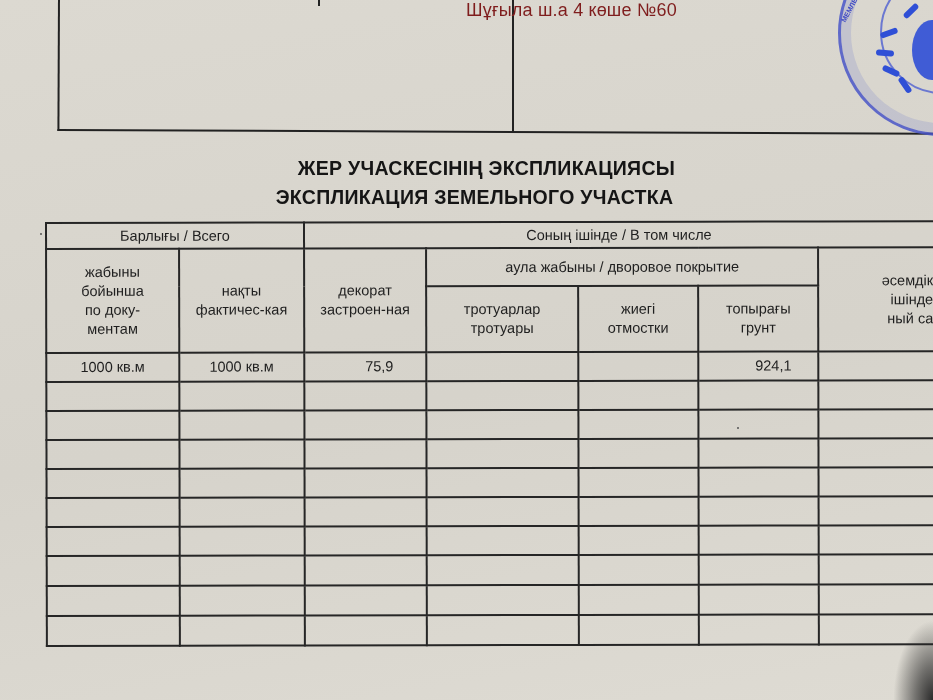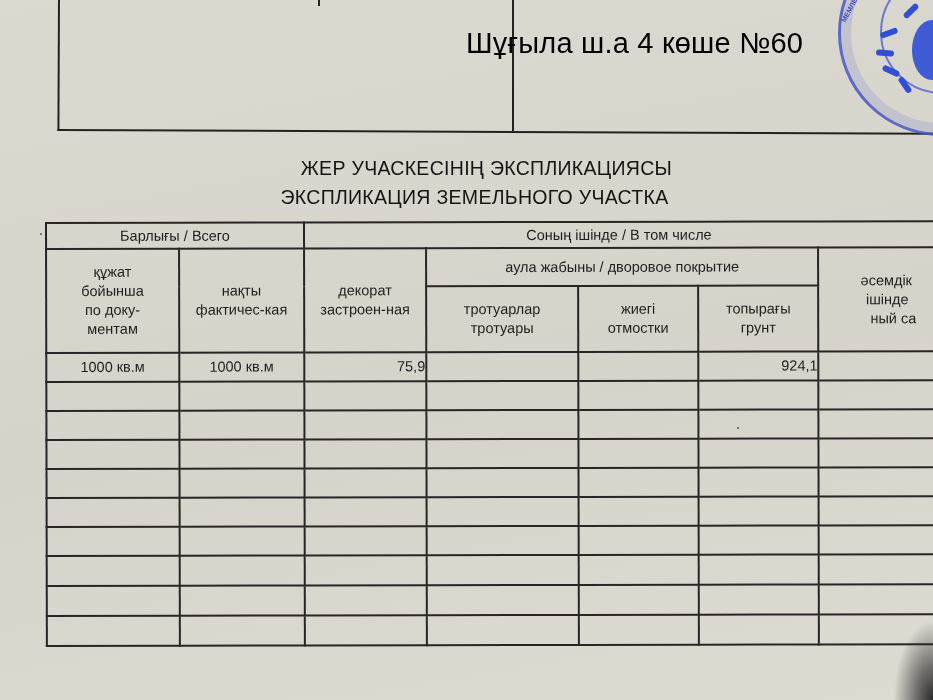--- a/index.html
+++ b/index.html
@@ -10,37 +10,37 @@
     font-family: "Liberation Sans", sans-serif;
     color:#1c1c1c;
   }
   .abs { position:absolute; }
   .top-box {
     left:58px; top:-4px; width:900px; height:133px;
     border-left:2px solid #222; border-bottom:2px solid #222;
     transform: rotate(0.25deg); transform-origin: left top;
   }
   .top-divider { left:512px; top:0; width:2px; height:132px; background:#222; }
-  .address { left:466px; top:27px; font-size:29px; letter-spacing:0.2px; color:#000000; }
+  .address { left:466px; top:0; font-size:18px; letter-spacing:0.2px; color:#7f1d1d; }
   .seal {
     left:838px; top:-70px; width:200px; height:200px; border-radius:50%;
     border:3px solid #4a56c8; opacity:0.85;
     box-shadow: inset 0 0 0 10px rgba(74,86,200,0.18);
   }
   .seal-inner {
     left:880px; top:-30px; width:120px; height:120px; border-radius:50%;
     border:2px solid rgba(60,80,210,0.7);
   }
   .seal-text {
     left:840px; top:20px; width:60px; font-size:7px; line-height:8px; color:#3d48c4;
     transform: rotate(-62deg); transform-origin:left top; white-space:nowrap; font-weight:bold;
   }
   .seal-ray { background:#2f4fd6; width:18px; height:6px; border-radius:3px; }
   .title {
-    left:0; width:833px; text-align:center; font-weight:normal; font-size:19.5px;
+    left:0; width:833px; text-align:center; font-weight:bold; font-size:19.5px;
     letter-spacing:0.3px; color:#151515;
   }
   table.grid {
     position:absolute; left:45px; top:222px; border-collapse:collapse;
     table-layout:fixed; transform: rotate(-0.12deg); transform-origin:left top;
   }
   table.grid td {
     border:2px solid #262626; text-align:center; vertical-align:middle;
     font-size:14.5px; line-height:19px; padding:0; overflow:hidden; white-space:nowrap;
     color:#1f1f1f;
@@ -84,35 +84,35 @@
     <col style="width:126px">
     <col style="width:120px">
   </colgroup>
   <tbody>
       <tr style="height:26px">
     <td colspan="2">Барлығы / Всего</td>
     <td colspan="5" style="border-right:none;">Соның ішінде / В том числе</td>
   </tr>
   <tr style="height:38px">
     <td rowspan="2" class="hdr-wrap">
-      <div>құжат</div>
+      <div>жабыны</div>
       <div>бойынша</div>
       <div>по доку-</div>
       <div>ментам</div>
     </td>
     <td rowspan="2" class="hdr-wrap">
       <div>нақты</div>
       <div>фактичес-кая</div>
     </td>
     <td rowspan="2" class="hdr-wrap">
       <div>декорат</div>
       <div>застроен-ная</div>
     </td>
     <td colspan="3">аула жабыны / дворовое покрытие</td>
-    <td rowspan="2" class="hdr-wrap" style="border-right:none;text-align:center;padding-left:20px;">
+    <td rowspan="2" class="hdr-wrap" style="border-right:none;text-align:right;padding-left:20px;">
       <div>әсемдік</div>
       <div style="padding-left:2px">ішінде</div>
       <div style="padding-left:14px">ный са</div>
     </td>
   </tr>
   <tr style="height:66px">
     <td class="hdr-wrap">
       <div>тротуарлар</div>
       <div>тротуары</div>
     </td>
@@ -122,24 +122,24 @@
     </td>
     <td class="hdr-wrap">
       <div>топырағы</div>
       <div>грунт</div>
     </td>
   </tr>
 
   <tr style="height:29px">
     <td class="data-cell">1000 кв.м</td>
     <td class="data-cell">1000 кв.м</td>
-    <td class="data-cell" style="text-align:right;padding-left:60px;">75,9</td>
+    <td class="data-cell" style="text-align:left;padding-left:60px;">75,9</td>
     <td class="data-cell"></td>
     <td class="data-cell"></td>
-    <td class="data-cell" style="text-align:right;padding-left:30px;">924,1</td>
+    <td class="data-cell" style="text-align:center;padding-left:30px;">924,1</td>
     <td class="data-cell" style="border-right:none;"></td>
   </tr>
   <tr style="height:29px">
     <td></td>
         <td></td>
         <td></td>
         <td></td>
         <td></td>
         <td></td>
         <td style="border-right:none;"></td>

